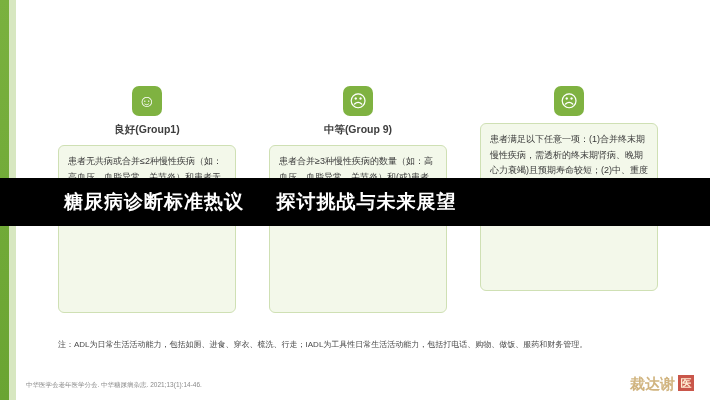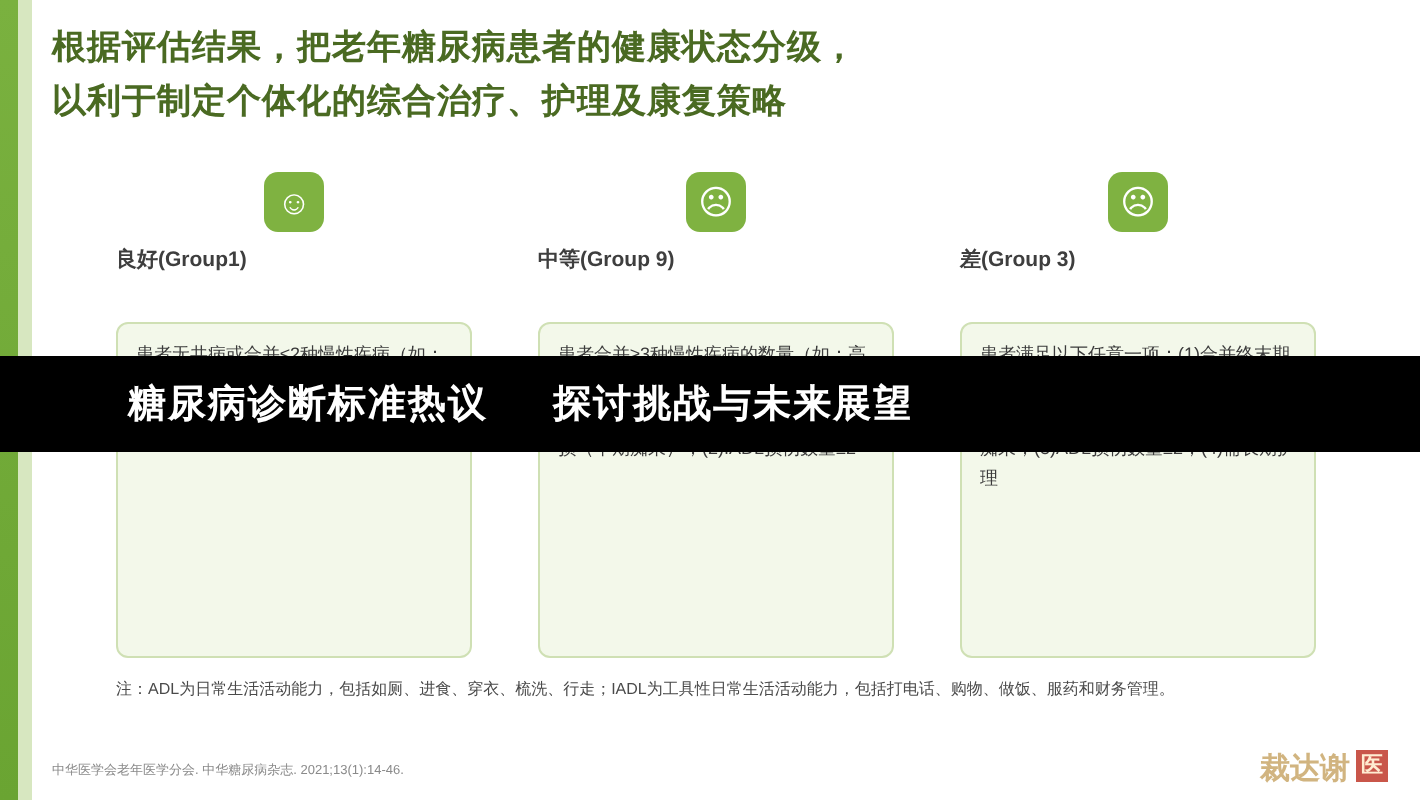--- a/index.html
+++ b/index.html
@@ -72,25 +72,25 @@
     border-radius: 7px;
     background: #7fb241;
     margin: 0 auto 7px auto;
     position: relative;
     color: #fff;
     font-size: 18px;
     line-height: 30px;
     text-align: center;
   }
   .card-title {
-    text-align: left;
+    text-align: center;
     font-size: 10.5px;
     font-weight: bold;
     color: #3e3e3e;
-    margin-bottom: 24px;
+    margin-bottom: 8px;
   }
   .card-body {
     border: 1px solid #cfe0b4;
     border-radius: 6px;
     background: #f3f8ea;
     padding: 8px 9px;
     font-size: 9px;
     line-height: 15.5px;
     color: #3a3a3a;
     min-height: 168px;
@@ -171,24 +171,20 @@
 </style>
 </head>
 <body>
 
 <div class="slide">
 
   <div class="edge-bar">
     <div class="edge-bar-inner"></div>
   </div>
 
-  <div class="title-block">
-    <div class="title-line">根据评估结果，把老年糖尿病患者的健康状态分级，</div>
-    <div class="title-line">以利于制定个体化的综合治疗、护理及康复策略</div>
-  </div>
 
   <div class="cards">
 
     <div class="card">
       <div class="card-icon">
         <span class="face">☺</span>
       </div>
       <div class="card-title">良好(Group1)</div>
       <div class="card-body">
         <p>患者无共病或合并≤2种慢性疾病（如：高血压、血脂异常、关节炎）和患者无ADL损伤，IADL损伤数量≤1</p>
@@ -202,21 +198,20 @@
       <div class="card-title">中等(Group 9)</div>
       <div class="card-body">
         <p>患者合并≥3种慢性疾病的数量（如：高血压、血脂异常、关节炎）和(或)患者满足以下任意一项：(1)中度认知功能受损（早期痴呆）；(2)IADL损伤数量≥2</p>
       </div>
     </div>
 
     <div class="card">
       <div class="card-icon">
         <span class="face">☹</span>
       </div>
-      <div class="card-title">差(Group 3)</div>
       <div class="card-body">
         <p>患者满足以下任意一项：(1)合并终末期慢性疾病，需透析的终末期肾病、晚期心力衰竭)且预期寿命较短；(2)中、重度痴呆；(3)ADL损伤数量≥2；(4)需长期护理</p>
       </div>
     </div>
 
   </div>
 
   <div class="note">注：ADL为日常生活活动能力，包括如厕、进食、穿衣、梳洗、行走；IADL为工具性日常生活活动能力，包括打电话、购物、做饭、服药和财务管理。</div>
   <div class="source">中华医学会老年医学分会. 中华糖尿病杂志. 2021;13(1):14-46.</div>
 

